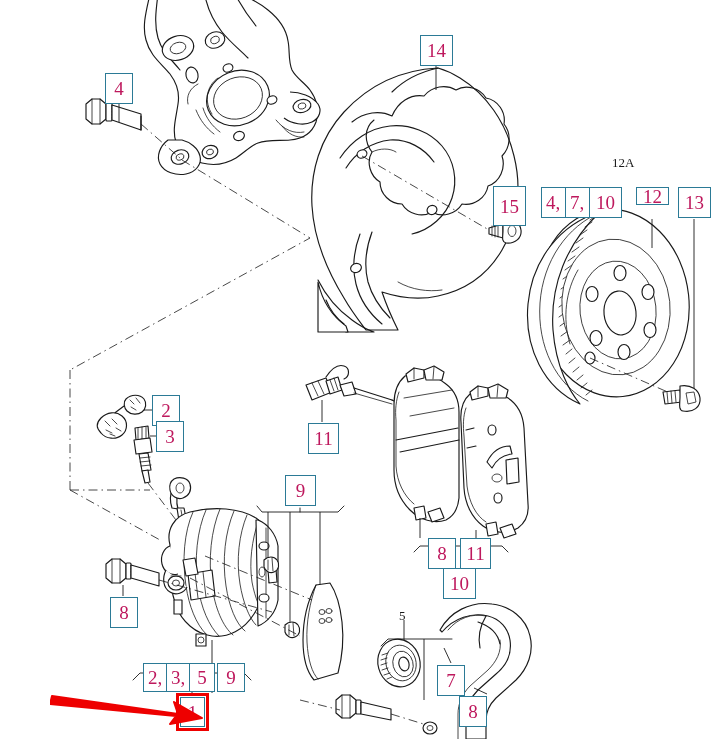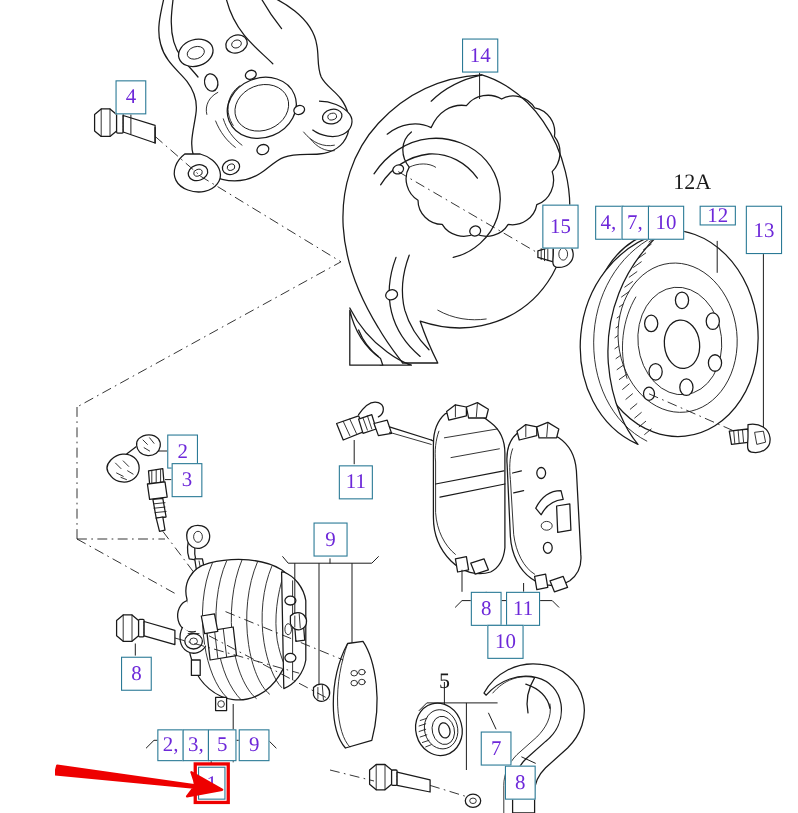--- a/index.html
+++ b/index.html
@@ -10,38 +10,38 @@
   }
   #stage{position:relative;width:725px;height:739px;background:#fff;}
   #art{position:absolute;left:0;top:0;width:725px;height:739px;}
 
   
   .callout{
     position:absolute;
     box-sizing:border-box;
     border:1.6px solid #2b7a96;
     background:#ffffff;
-    color:#6d28d9;
+    color:#be185d;
     font-family:"Liberation Serif", serif;
     font-size:19px;
     line-height:1;
     display:flex;
     align-items:center;
     justify-content:center;
     letter-spacing:0px;
     z-index:6;
   }
   .callout.wide{font-size:19px;}
   .callout.comma{justify-content:flex-start;padding-left:4px;}
 
   
   .barelabel{
     position:absolute;
     font-family:"Liberation Serif", serif;
-    font-size:20px;
+    font-size:13px;
     color:#1a1a1a;
     z-index:6;
     white-space:nowrap;
   }
 
   
   .redring{
     position:absolute;
     box-sizing:border-box;
     border:3px solid #ee0000;
@@ -456,21 +456,21 @@
   <div class="redring" id="redring" style="left: 176px; top: 693px; width: 33px; height: 38px; border-color: rgb(238, 0, 0);"></div>
 
   <div id="callout-layer">
       <div class="callout" style="left: 105px; top: 73px; width: 28px; height: 31px; border-color: rgb(43, 122, 150);">4</div>
       <div class="callout wide" style="left: 420px; top: 35px; width: 33px; height: 31px; border-color: rgb(43, 122, 150);">14</div>
       <div class="callout wide" style="left: 493px; top: 186px; width: 33px; height: 40px; border-color: rgb(43, 122, 150);">15</div>
       <div class="callout comma" style="left: 541px; top: 187px; width: 26px; height: 31px; border-color: rgb(43, 122, 150);">4,</div>
       <div class="callout comma" style="left: 565px; top: 187px; width: 26px; height: 31px; border-color: rgb(43, 122, 150);">7,</div>
       <div class="callout wide" style="left: 589px; top: 187px; width: 33px; height: 31px; border-color: rgb(43, 122, 150);">10</div>
       <div class="callout wide" style="left: 636px; top: 187px; width: 33px; height: 18px; border-color: rgb(43, 122, 150);">12</div>
-      <div class="callout wide" style="left: 678px; top: 187px; width: 33px; height: 44px; border-color: rgb(43, 122, 150);">13</div>
+      <div class="callout wide" style="left: 678px; top: 187px; width: 33px; height: 31px; border-color: rgb(43, 122, 150);">13</div>
       <div class="callout" style="left: 152px; top: 395px; width: 28px; height: 31px; border-color: rgb(43, 122, 150);">2</div>
       <div class="callout" style="left: 156px; top: 421px; width: 28px; height: 31px; border-color: rgb(43, 122, 150);">3</div>
       <div class="callout wide" style="left: 308px; top: 423px; width: 31px; height: 31px; border-color: rgb(43, 122, 150);">11</div>
       <div class="callout" style="left: 285px; top: 475px; width: 31px; height: 31px; border-color: rgb(43, 122, 150);">9</div>
       <div class="callout" style="left: 110px; top: 597px; width: 28px; height: 31px; border-color: rgb(43, 122, 150);">8</div>
       <div class="callout" style="left: 428px; top: 538px; width: 28px; height: 31px; border-color: rgb(43, 122, 150);">8</div>
       <div class="callout wide" style="left: 460px; top: 538px; width: 31px; height: 31px; border-color: rgb(43, 122, 150);">11</div>
       <div class="callout wide" style="left: 443px; top: 568px; width: 33px; height: 31px; border-color: rgb(43, 122, 150);">10</div>
       <div class="callout comma" style="left: 143px; top: 663px; width: 24px; height: 29px; border-color: rgb(43, 122, 150);">2,</div>
       <div class="callout comma" style="left: 166px; top: 663px; width: 24px; height: 29px; border-color: rgb(43, 122, 150);">3,</div>

